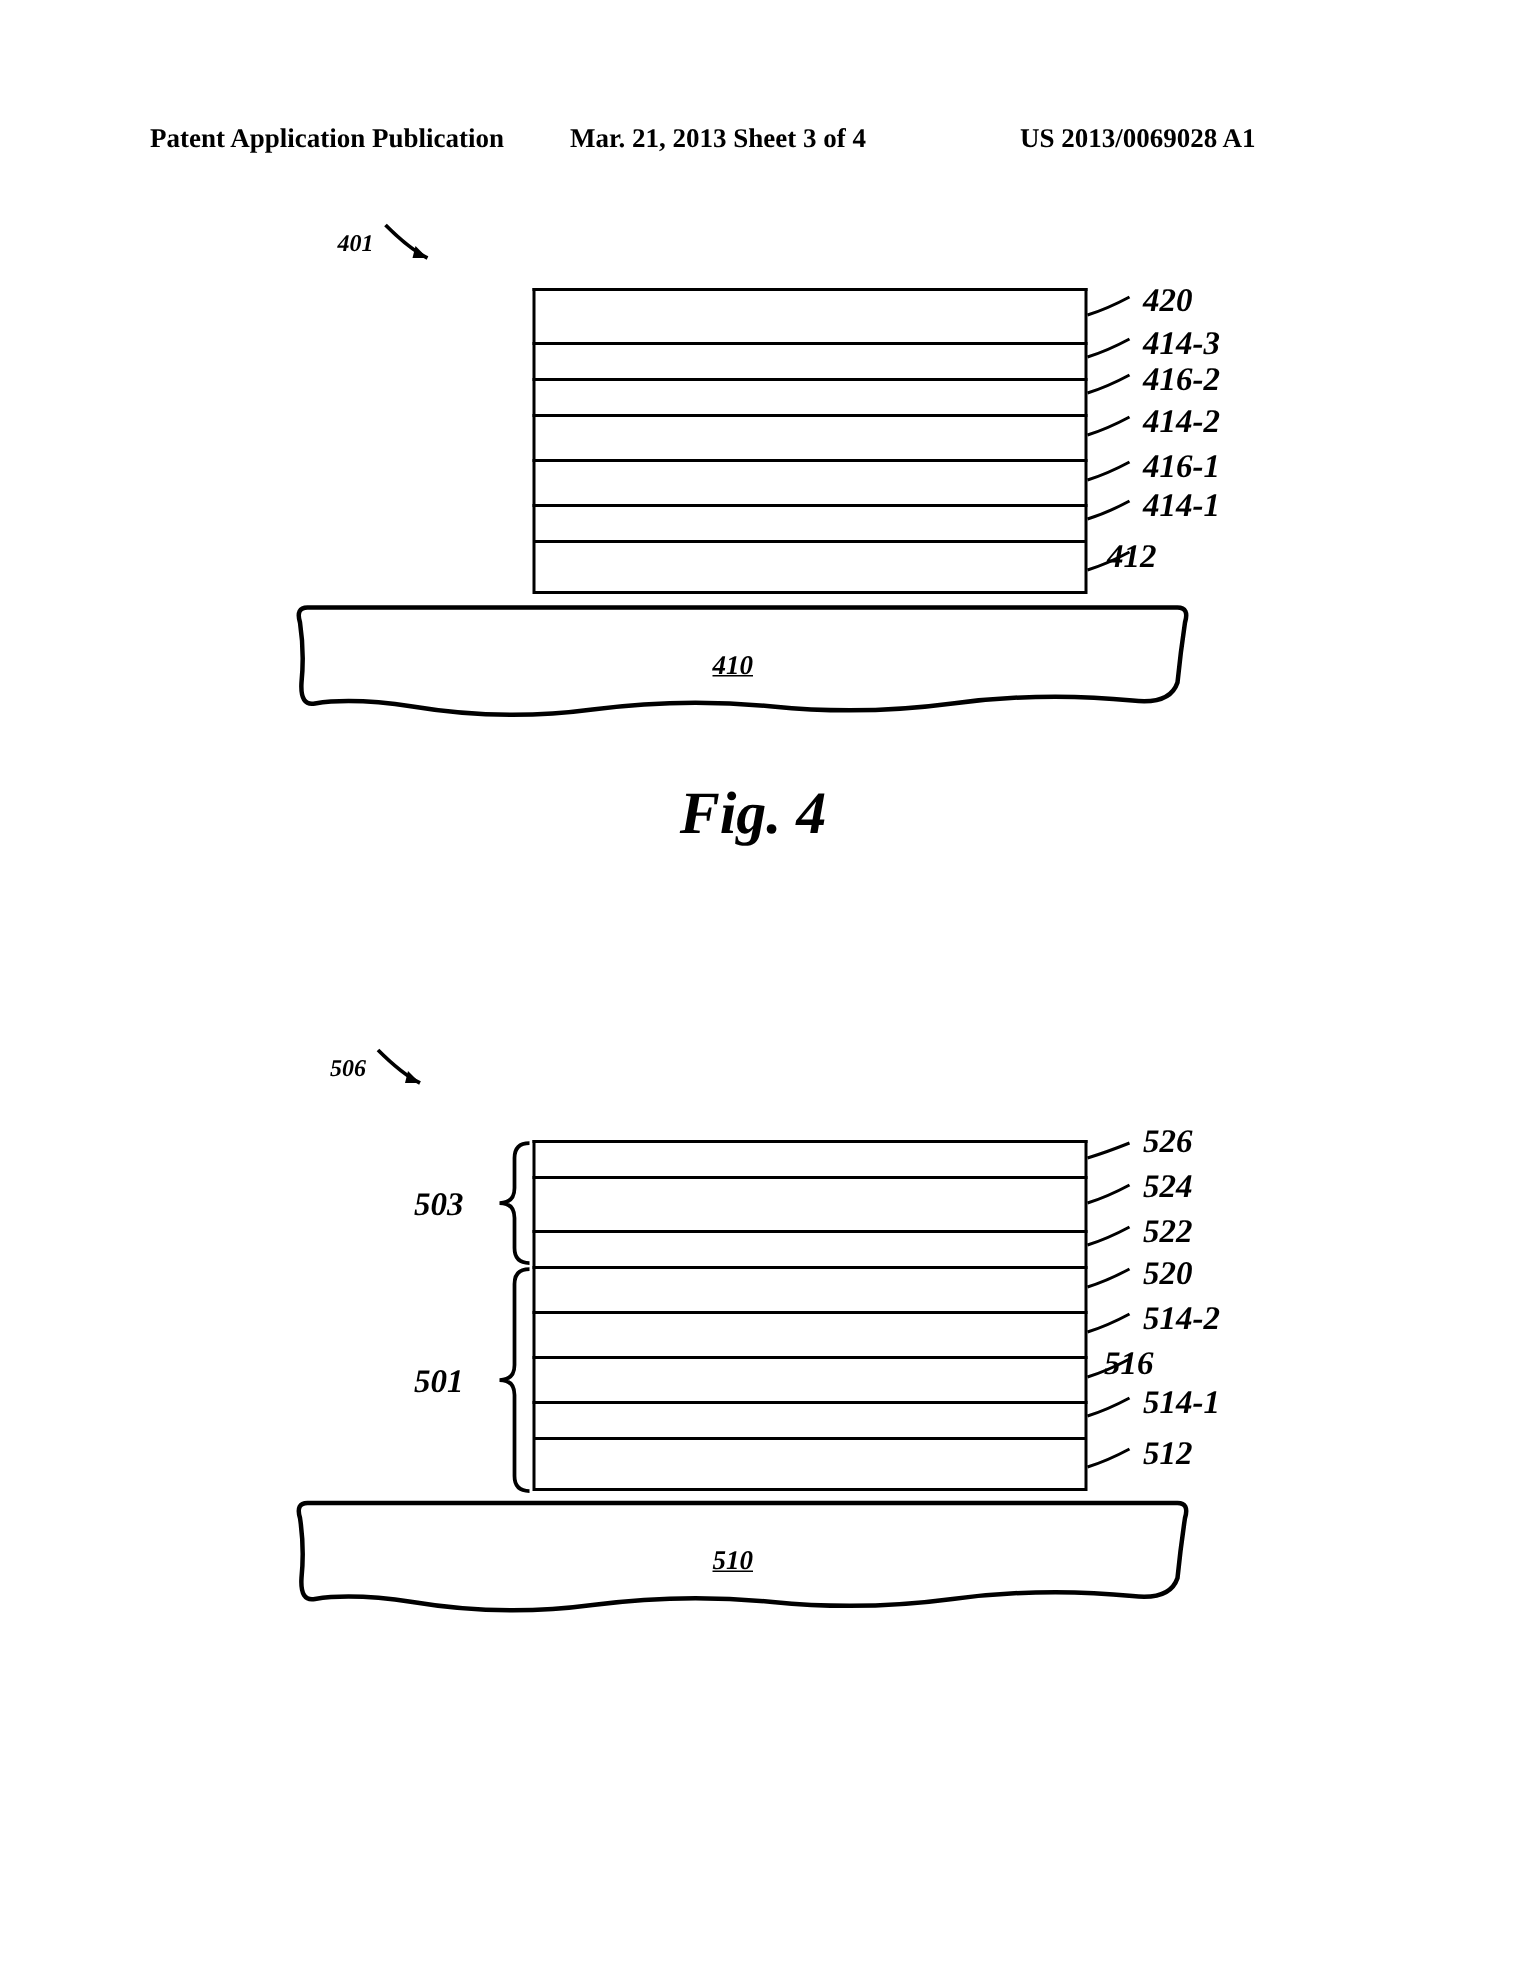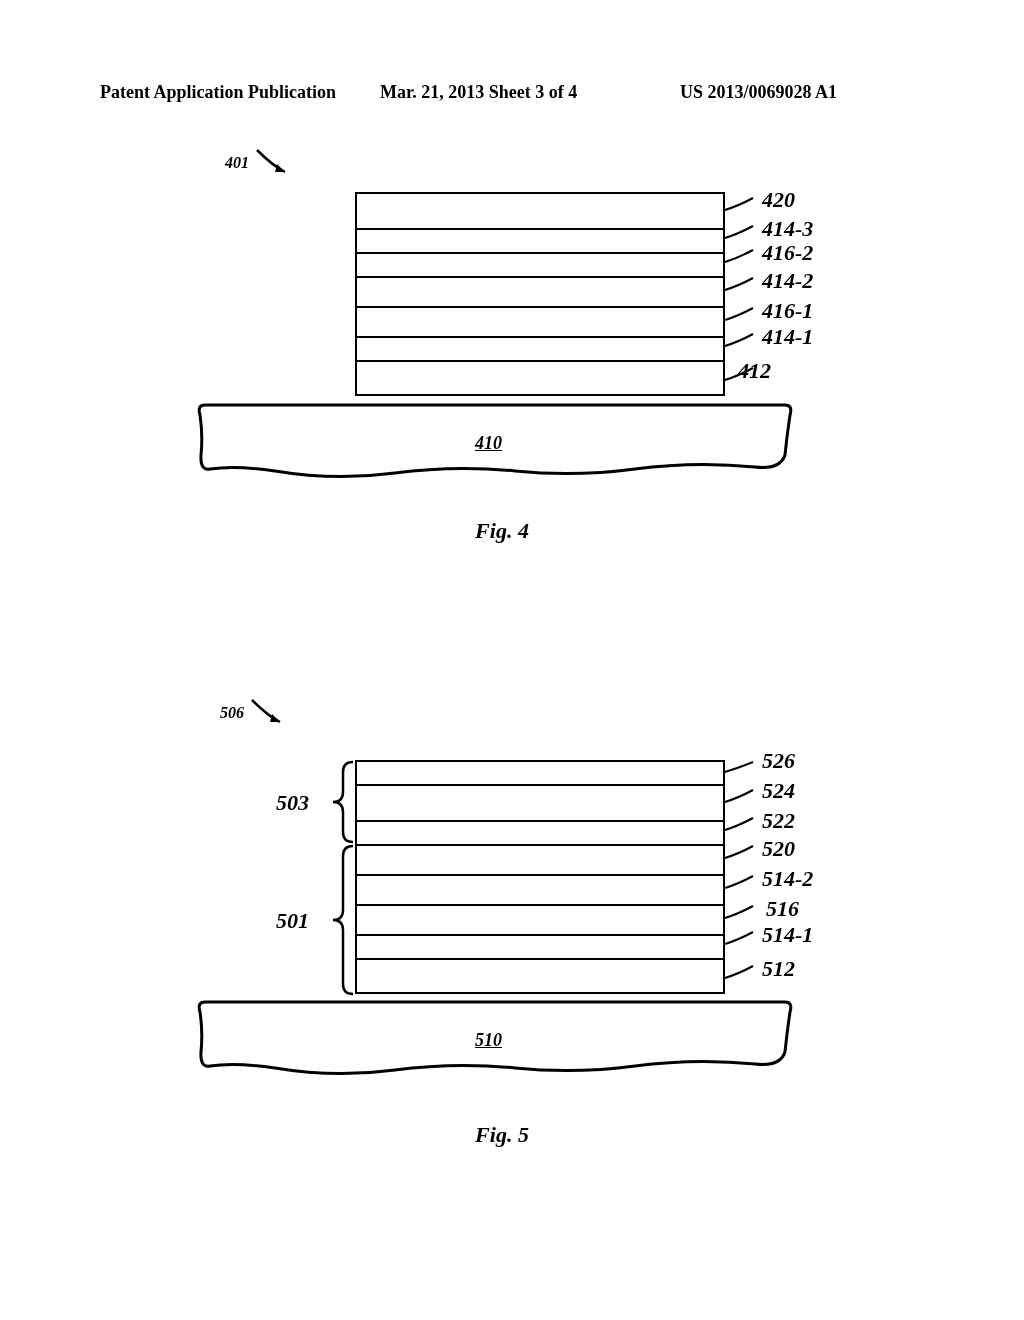--- a/index.html
+++ b/index.html
@@ -25,21 +25,21 @@
 
   .fig-canvas {
     position: absolute;
     left: 0;
     width: 1024px;
   }
   .ref-wrap { position: absolute; display: inline-flex; align-items: center; font-style: italic; font-weight: bold; font-size: 16px; }
   .arrow-svg { width: 40px; height: 30px; margin-left: 6px; }
   .layer-label { position: absolute; font-style: italic; font-weight: bold; font-size: 22px; }
   .leader { position: absolute; }
-  .caption { position: absolute; font-style: italic; font-weight: bold; font-size: 22px; width: 1004px; text-align: center; }
+  .caption { position: absolute; font-style: italic; font-weight: bold; font-size: 40px; width: 1004px; text-align: center; }
 
   
   .stack { position: absolute; width: 370px; }
   .layer { width: 100%; border: 2.5px solid #000; border-bottom: none; height: 30px; }
   .layer:first-child { border-top: 2.5px solid #000; }
   .layer:last-child { border-bottom: 2.5px solid #000; }
   .layer.tall { height: 36px; }
   .layer.short { height: 24px; }
 
   .substrate {
@@ -152,18 +152,17 @@
     <path d="M2 128 Q 15 124 30 116" stroke="#000" stroke-width="2" fill="none"></path>
     <path d="M2 158 Q 15 154 30 146" stroke="#000" stroke-width="2" fill="none"></path>
     <path d="M2 184 Q 15 180 30 172" stroke="#000" stroke-width="2" fill="none"></path>
     <path d="M2 218 Q 15 214 30 206" stroke="#000" stroke-width="2" fill="none"></path>
   </svg>
   <div class="layer-label" style="left:762px; top:58px;">526</div>
   <div class="layer-label" style="left:762px; top:88px;">524</div>
   <div class="layer-label" style="left:762px; top:118px;">522</div>
   <div class="layer-label" style="left:762px; top:146px;">520</div>
   <div class="layer-label" style="left:762px; top:176px;">514-2</div>
-  <div class="layer-label" style="left:766px; top:206px;">516</div>
+  <div class="layer-label" style="left:736px; top:206px;">516</div>
   <div class="layer-label" style="left:762px; top:232px;">514-1</div>
   <div class="layer-label" style="left:762px; top:266px;">512</div>
 
-  <div class="caption" style="top:432px;">Fig. 5</div>
 </div>
 
 </body></html>

